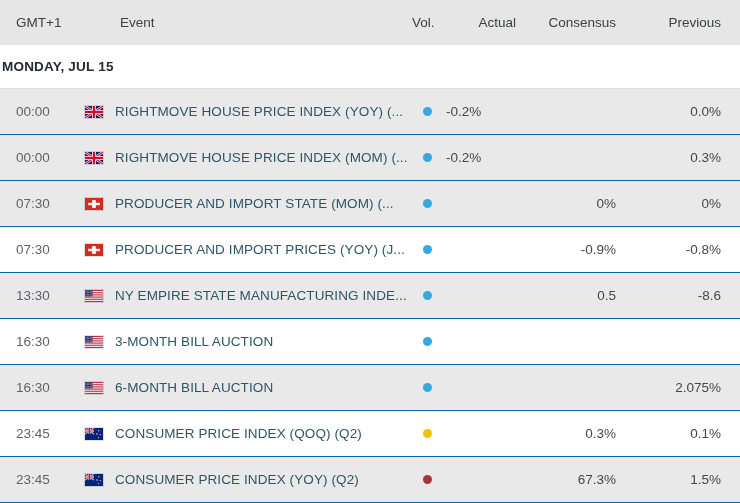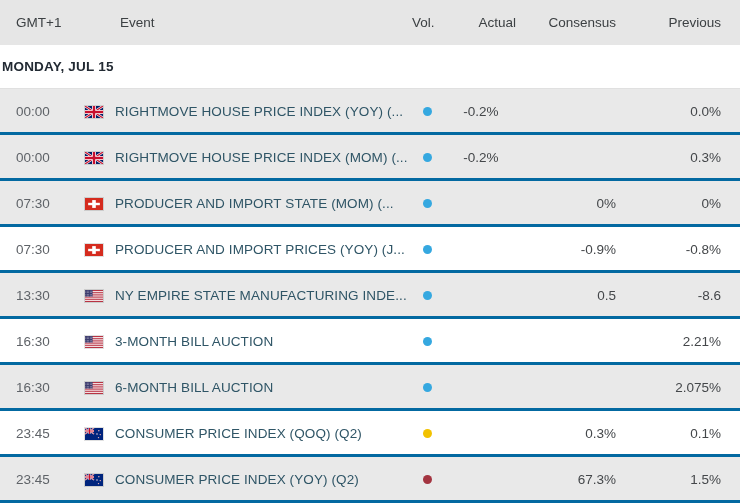--- a/index.html
+++ b/index.html
@@ -64,21 +64,21 @@
     text-align: right;
   }
 
   
   .rows { position: relative; }
 
   .evt-row {
     position: relative;
     height: 46px;
     box-sizing: border-box;
-    border-bottom: 3px solid #0369a1;
+    border-bottom: 1px solid #0369a1;
     background: #ffffff;
   }
   .evt-row.shaded { background: #e9e9e9; }
 
   .evt-row > * {
     position: absolute;
     top: 0;
     height: 45px;
     line-height: 45px;
   }
@@ -131,21 +131,21 @@
   .voldot {
     width: 9px;
     height: 9px;
     border-radius: 50%;
     display: block;
   }
 
   .cell-actual {
     right: 224px;
     width: 70px;
-    text-align: center;
+    text-align: left;
     font-size: 13.5px;
     color: #44474a;
   }
   .cell-consensus {
     right: 124px;
     width: 95px;
     text-align: right;
     font-size: 13.5px;
     color: #44474a;
   }
@@ -325,21 +325,20 @@
             <circle cx="22" cy="20" r="1.3" fill="#fff"></circle>
             <circle cx="28" cy="20" r="1.3" fill="#fff"></circle>
           </svg>
         </div>
         <div class="cell-event">3-MONTH BILL AUCTION</div>
         <div class="cell-vol">
           <span class="voldot" style="background:#35a8e0"></span>
         </div>
         <div class="cell-actual"></div>
         <div class="cell-consensus"></div>
-        <div class="cell-previous">2.21%</div>
       </div>
       <div class="evt-row shaded">
         <div class="cell-time">16:30</div>
         <div class="cell-flag">
           <svg class="flag" viewBox="0 0 76 40" preserveAspectRatio="none">
             <rect width="76" height="40" fill="#fff"></rect>
             <rect y="0" width="76" height="3.076923076923077" fill="#B22234"></rect>
             <rect y="6.153846153846154" width="76" height="3.076923076923077" fill="#B22234"></rect>
             <rect y="12.307692307692308" width="76" height="3.076923076923077" fill="#B22234"></rect>
             <rect y="18.46153846153846" width="76" height="3.076923076923077" fill="#B22234"></rect>

